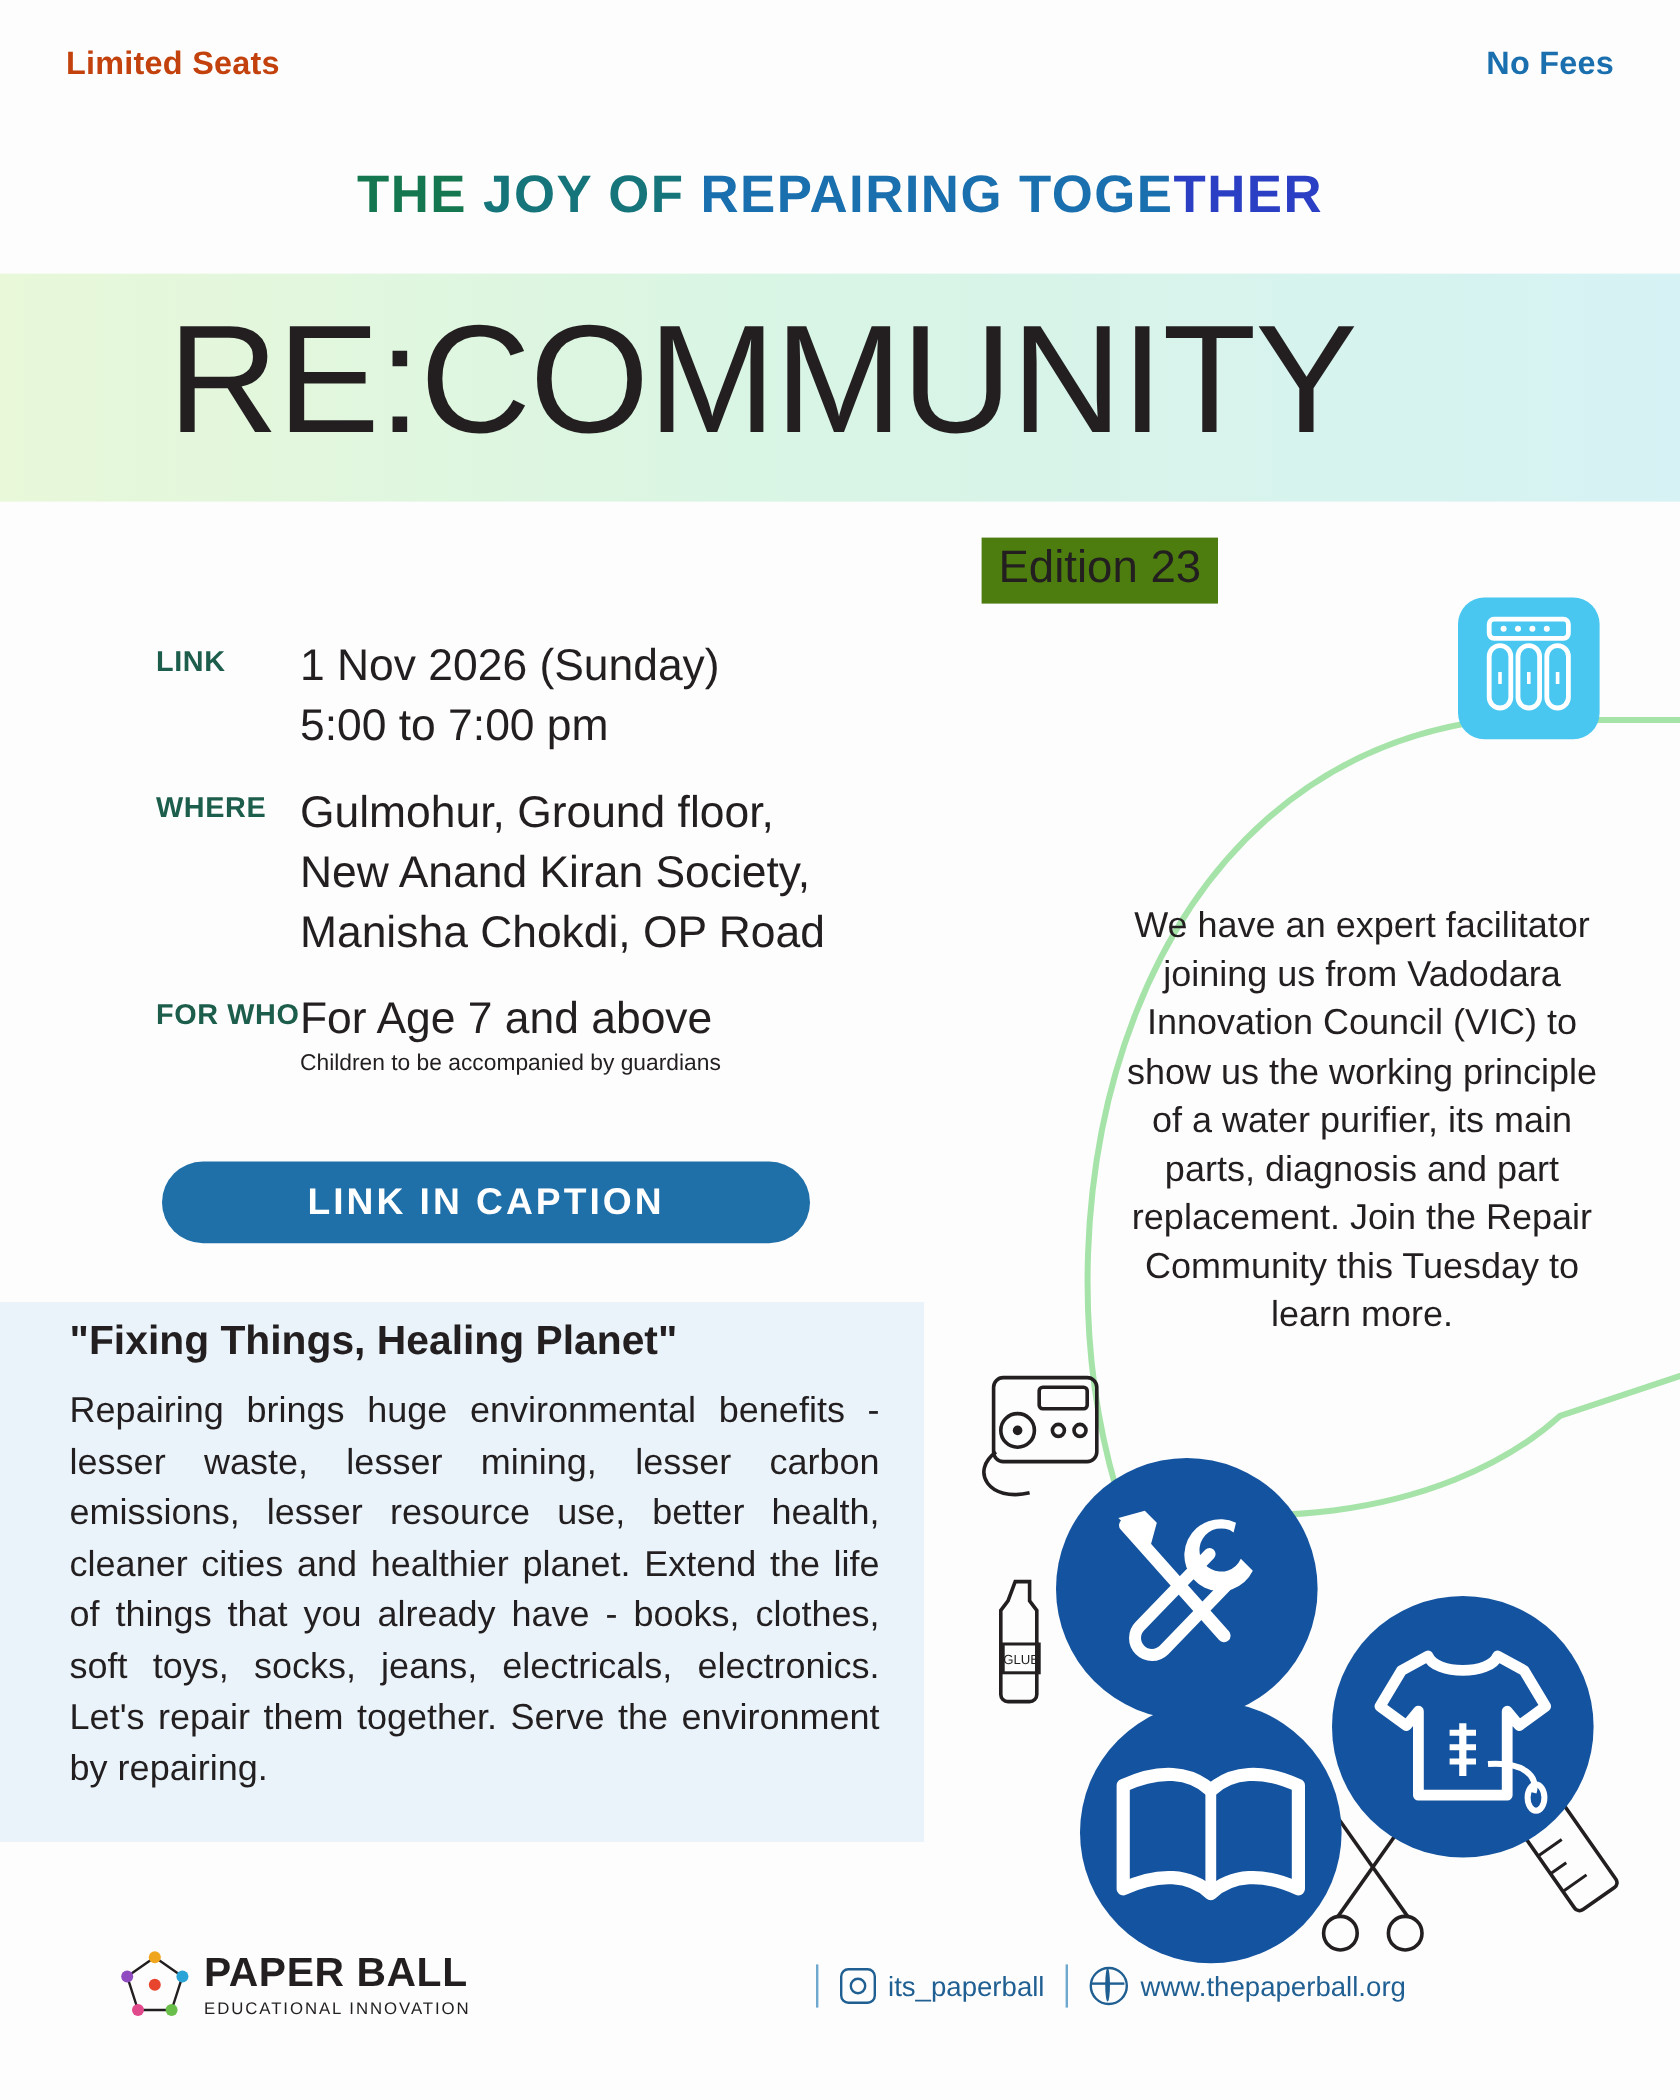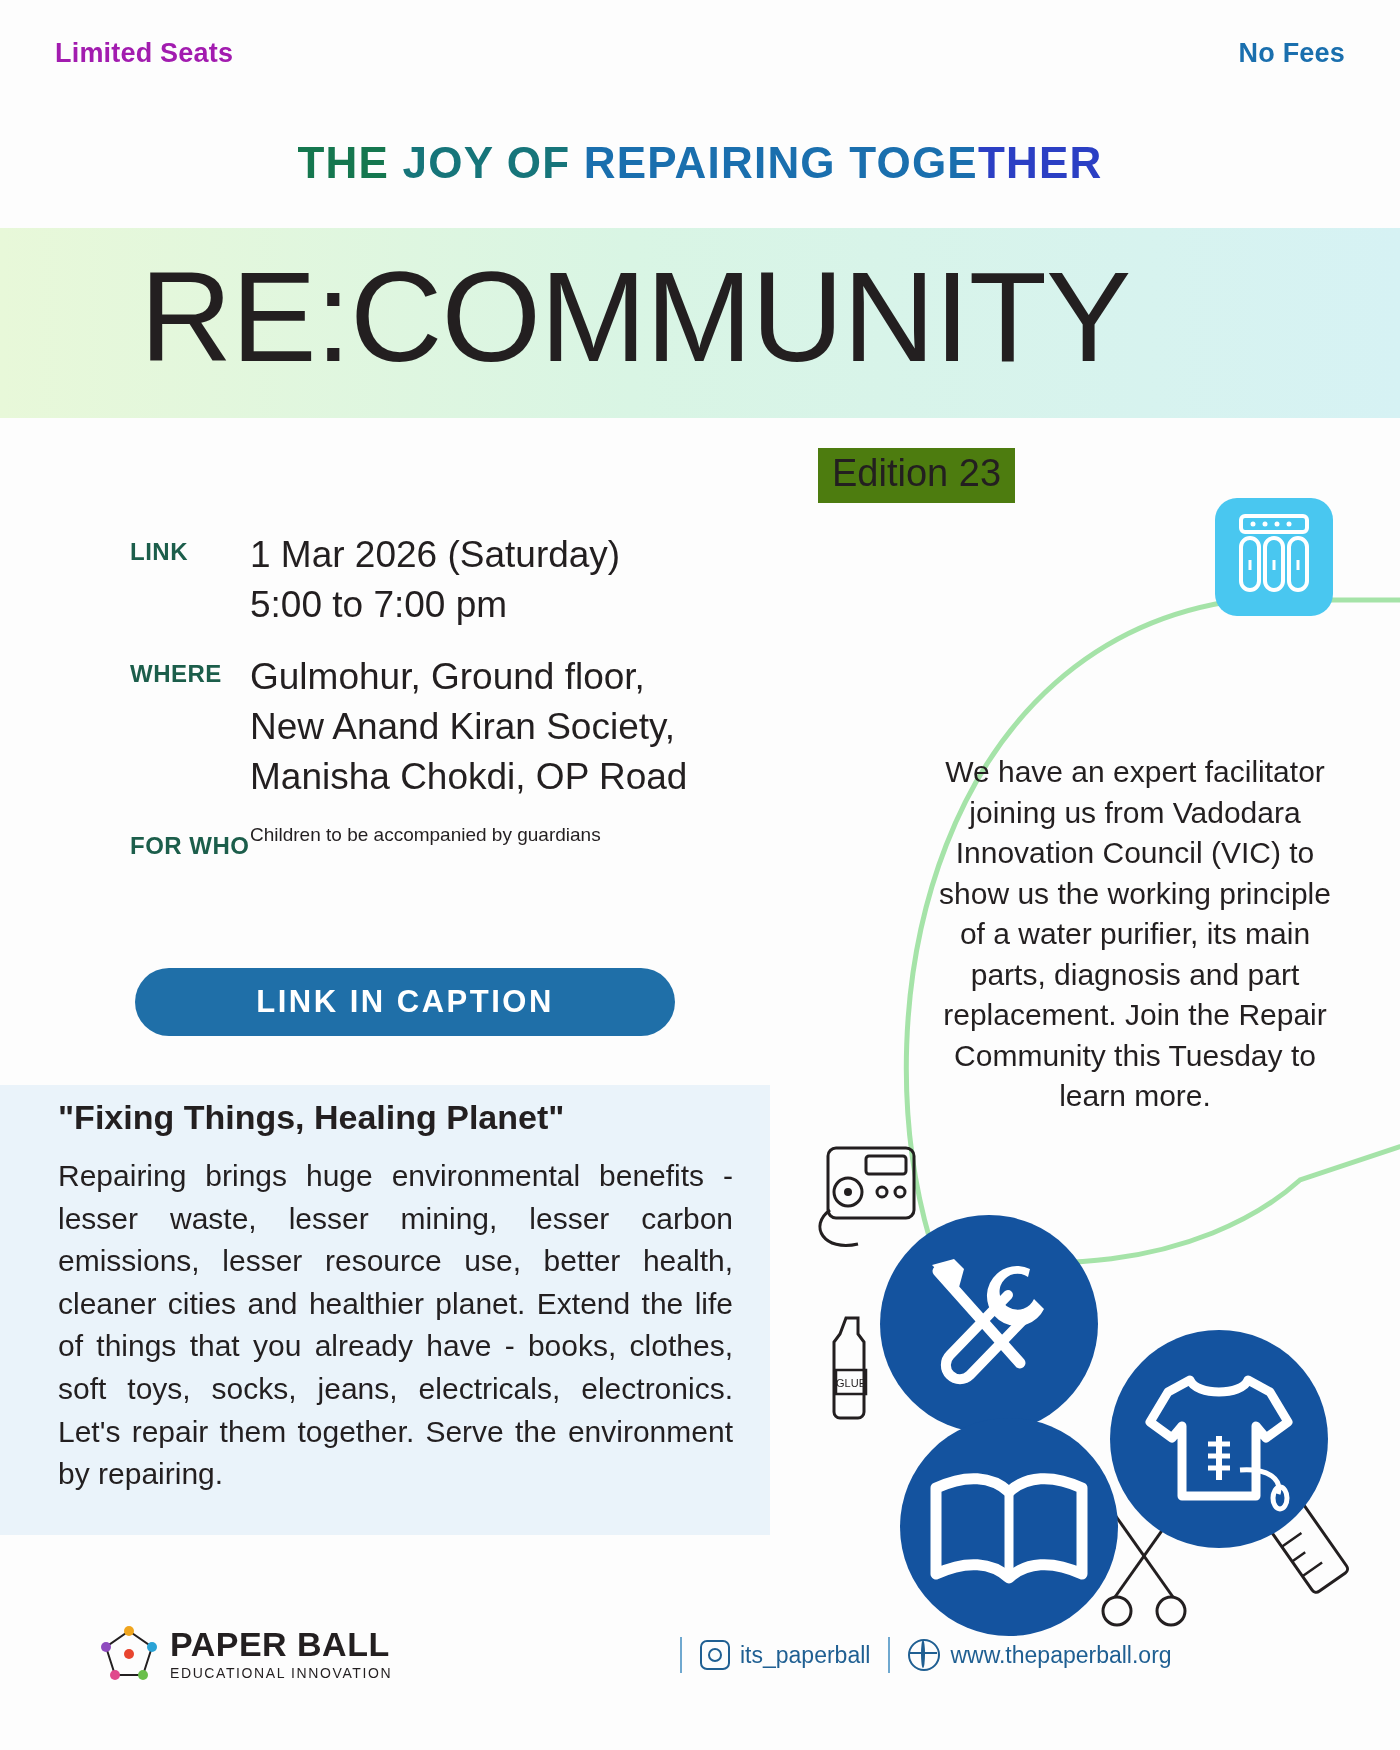--- a/index.html
+++ b/index.html
@@ -28,21 +28,21 @@
     left: 0;
     width: 1400px;
     height: 50px;
   }
   .limited-seats {
     position: absolute;
     left: 55px;
     top: 0;
     font-size: 27px;
     font-weight: bold;
-    color: #a21caf;
+    color: #c2410c;
     letter-spacing: 0.2px;
   }
   .no-fees {
     position: absolute;
     right: 55px;
     top: 0;
     font-size: 27px;
     font-weight: bold;
     color: #1a6fae;
     letter-spacing: 0.2px;
@@ -331,31 +331,32 @@
     <span class="w3">REPAIRING TOGE</span><span class="w4">THER</span>
   </div>
 
   <div class="title-band"></div>
   <div class="main-title">RE:COMMUNITY</div>
   <div class="edition">Edition 23</div>
 
   <div class="details">
     <div class="detail-row">
       <div class="dlabel">LINK</div>
-      <div class="dvalue" style="white-space:pre-line">1 Mar 2026 (Saturday)
+      <div class="dvalue" style="white-space:pre-line">1 Nov 2026 (Sunday)
 5:00 to 7:00 pm</div>
     </div>
     <div class="detail-row">
       <div class="dlabel">WHERE</div>
       <div class="dvalue" style="white-space:pre-line">Gulmohur, Ground floor,
 New Anand Kiran Society,
 Manisha Chokdi, OP Road</div>
     </div>
     <div class="detail-row">
       <div class="dlabel">FOR WHO</div>
+      <div class="dvalue">For Age 7 and above</div>
       <div class="dsub">Children to be accompanied by guardians</div>
     </div>
   </div>
 
   <button class="cta-button">LINK IN CAPTION</button>
 
   <div class="info-box"></div>
   <div class="info-title">"Fixing Things, Healing Planet"</div>
   <div class="info-body">Repairing brings huge environmental benefits - lesser waste, lesser mining, lesser carbon emissions, lesser resource use, better health, cleaner cities and healthier planet. Extend the life of things that you already have - books, clothes, soft toys, socks, jeans, electricals, electronics. Let's repair them together. Serve the environment by repairing.</div>
 

